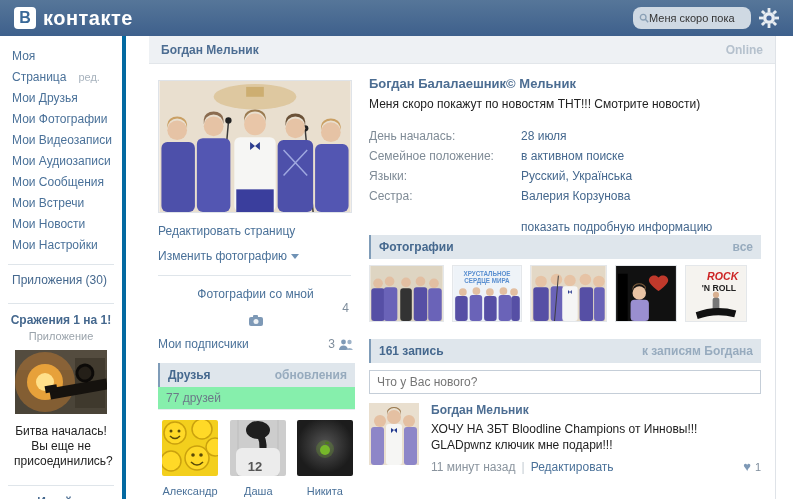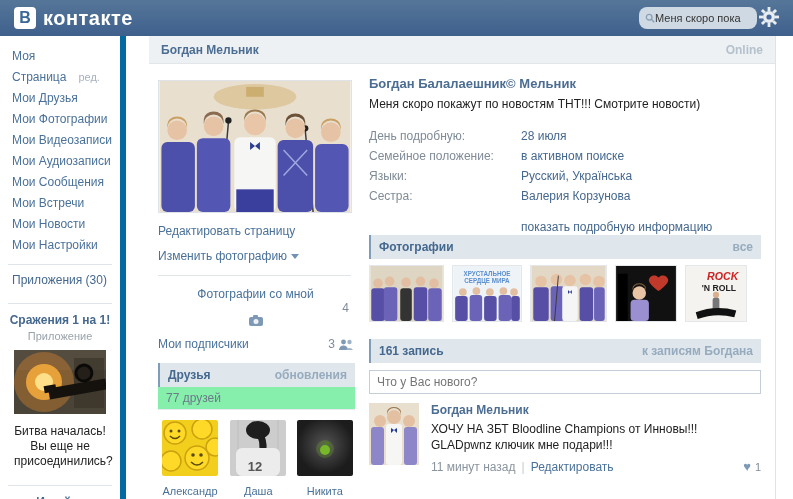--- a/index.html
+++ b/index.html
@@ -8,30 +8,30 @@
 
   
   .hdr { position:absolute; top:0; left:0; width:793px; height:36px;
          background:linear-gradient(#567699,#3e608c); display:flex; align-items:center;
          padding:0 14px; }
   .logo { display:flex; align-items:center; cursor:pointer; }
   .logo-sq { width:22px; height:22px; background:#fff; border-radius:4px; color:#3a6998;
              font-weight:bold; font-size:16px; display:flex; align-items:center;
              justify-content:center; margin-right:7px; }
   .logo-tx { color:#fff; font-weight:bold; font-size:20px; letter-spacing:.5px; }
-  .hdr-right { margin-left:auto; display:flex; align-items:flex-start; gap:2px; }
+  .hdr-right { margin-left:auto; display:flex; align-items:center; gap:8px; }
   .search { display:flex; align-items:center; background:#cfd9e3; border-radius:8px;
             height:22px; width:118px; padding:0 6px; }
   .search input { border:0; background:transparent; outline:none; font-size:11px;
                   color:#333; width:96px; font-family:inherit; }
   .gear { width:20px; height:20px; cursor:pointer; }
 
   
   .sidebar { position:absolute; top:36px; left:0; width:126px; bottom:0; background:#fff;
-             border-right:6px solid #0369a1; }
+             border-right:4px solid #0369a1; }
   .menu { list-style:none; padding:10px 0 0 12px; }
   .menu li { line-height:21px; font-size:12px; }
   .menu a { color:#4a7199; text-decoration:none; cursor:pointer; }
   .menu .edit { color:#a7b2bd; font-size:11px; margin-left:12px; cursor:pointer; }
   .side-div { border-top:1px solid #dfe5ea; margin:8px 8px 0 8px; }
   .apps { padding:8px 0 8px 12px; font-size:12px; }
   .apps a { color:#45688e; font-weight:normal; text-decoration:none; }
   .ad { text-align:center; padding:9px 8px 0 8px; }
   .ad-title { color:#45688e; font-weight:bold; font-size:12px; cursor:pointer; }
   .ad-sub { color:#9aa3ab; font-size:11px; margin-top:3px; }
@@ -314,21 +314,21 @@
         </div>
       </div>
 
       <div class="rcol">
         <div class="pname">Богдан Балалаешник© Мельник</div>
         <div class="pstatus">Меня скоро покажут по новостям ТНТ!!! Смотрите новости)</div>
 
         <table class="info">
           <tbody>
               <tr>
-            <td class="lab">День подробную:</td>
+            <td class="lab">День началась:</td>
             <td class="val"><a>28 июля</a></td>
           </tr>
           <tr>
             <td class="lab">Семейное положение:</td>
             <td class="val"><a>в активном поиске</a></td>
           </tr>
           <tr>
             <td class="lab">Языки:</td>
             <td class="val"><a>Русский, Українська</a></td>
           </tr>

